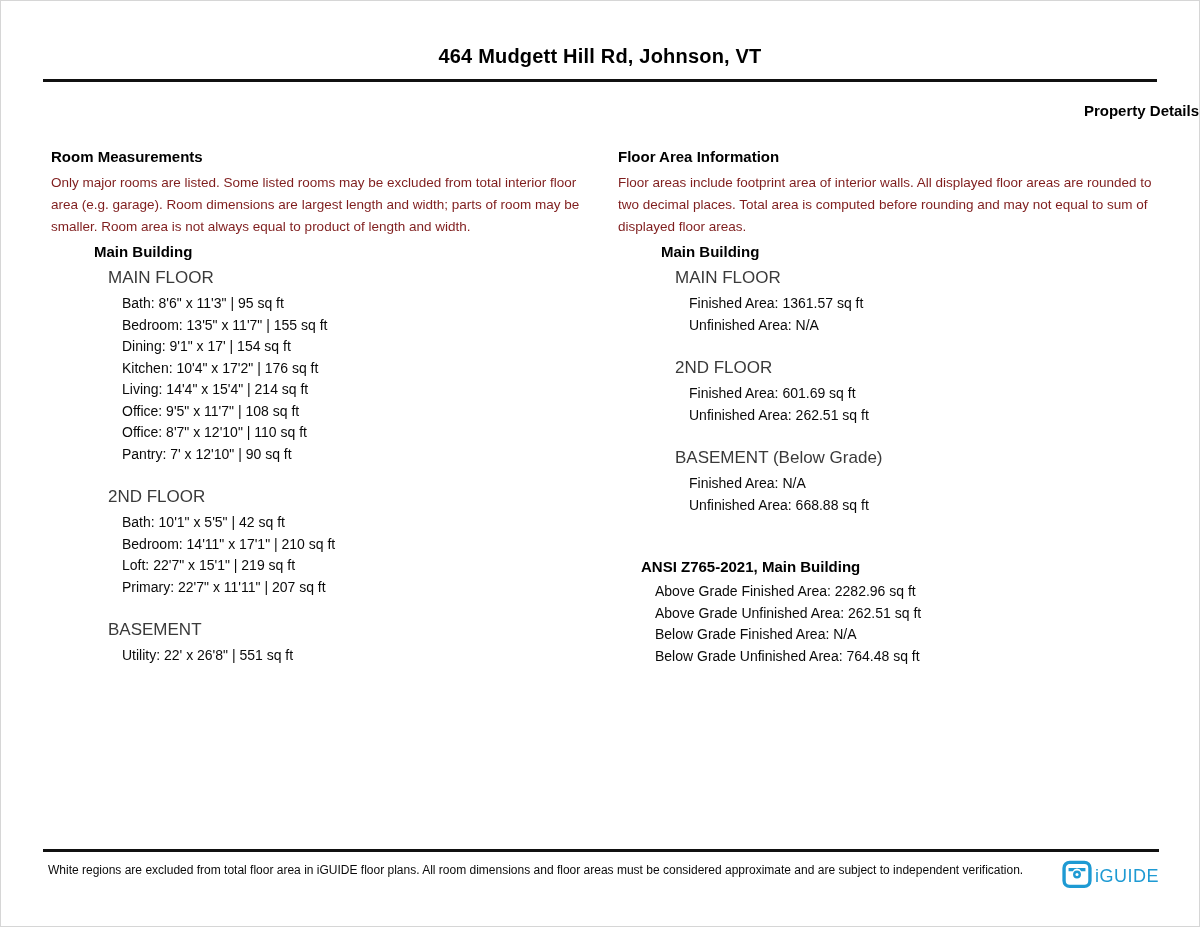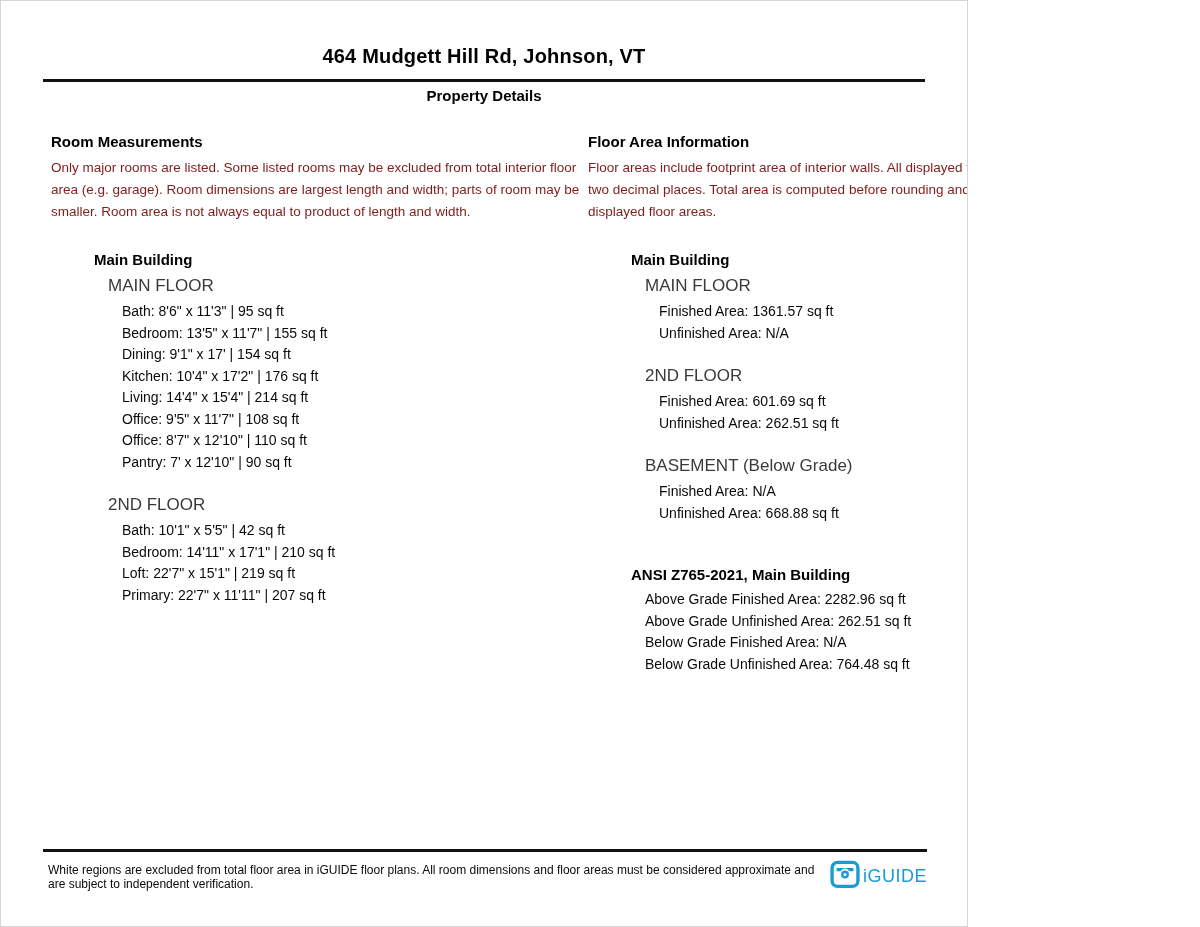--- a/index.html
+++ b/index.html
@@ -1,40 +1,40 @@
 <!DOCTYPE html>
 <html><head>
 <meta charset="utf-8">
 <style>
   * { margin:0; padding:0; box-sizing:border-box; }
   html,body { background:#ffffff; }
   .page {
     position:relative;
-    width:968px; height:927px;
+    width:1200px; height:927px;
     background:#ffffff;
     border:1px solid #d6d6d6;
     font-family:"Liberation Sans", sans-serif;
     color:#000;
     overflow:hidden;
   }
   
   .doc-title {
     padding-top:44px;
     text-align:center;
     font-size:20px;
     font-weight:bold;
     letter-spacing:0.2px;
   }
   .title-rule {
     margin:11px 42px 0 42px;
     border-top:3px solid #111;
   }
   .doc-subtitle {
-    margin-top:5px;
-    text-align:center;
+    margin-top:20px;
+    text-align:right;
     font-size:15px;
     font-weight:bold;
   }
   
   .columns {
     display:flex;
     padding:29px 0 0 50px;
   }
   .col-left  { width:567px; }
   .col-right { width:560px; }
@@ -43,40 +43,40 @@
     font-weight:bold;
     margin-bottom:7px;
   }
   .section-desc {
     font-size:13.5px;
     line-height:22px;
     color:#7f1d1d;
   }
   .col-left  .section-desc { width:537px; }
   .col-right .section-desc { width:548px; }
-  .building { margin-top:28px; margin-left:43px; }
+  .building { margin-top:5px; margin-left:43px; }
   .building-name {
     font-size:15px;
     font-weight:bold;
   }
   .floor { margin-top:7px; margin-left:14px; }
   .floor + .floor { margin-top:21px; }
   .floor-name {
     font-size:17px;
     line-height:22px;
     color:#3a3a3a;
     margin-bottom:4px;
   }
   .room-line, .area-line {
     font-size:14px;
     line-height:21.5px;
     margin-left:14px;
     color:#0a0a0a;
   }
-  .ansi-block { margin-top:42px; margin-left:43px; }
+  .ansi-block { margin-top:42px; margin-left:23px; }
   .ansi-heading {
     font-size:15px;
     font-weight:bold;
     margin-bottom:6px;
   }
   .ansi-line {
     font-size:14px;
     line-height:21.5px;
     margin-left:14px;
     color:#0a0a0a;
@@ -141,20 +141,24 @@
         </div>
 
         <div class="floor">
           <div class="floor-name">2ND FLOOR</div>
           <div class="room-line">Bath: 10'1" x 5'5" | 42 sq ft</div>
           <div class="room-line">Bedroom: 14'11" x 17'1" | 210 sq ft</div>
           <div class="room-line">Loft: 22'7" x 15'1" | 219 sq ft</div>
           <div class="room-line">Primary: 22'7" x 11'11" | 207 sq ft</div>
         </div>
 
+        <div class="floor">
+          <div class="floor-name">BASEMENT</div>
+          <div class="room-line">Utility: 22' x 26'8" | 551 sq ft</div>
+        </div>
       </div>
     </div>
 
     <div class="col-right">
       <div class="section-heading">Floor Area Information</div>
       <div class="section-desc">Floor areas include footprint area of interior walls. All displayed floor areas are rounded to two decimal places. Total area is computed before rounding and may not equal to sum of displayed floor areas.</div>
 
       <div class="building">
         <div class="building-name">Main Building</div>
 

